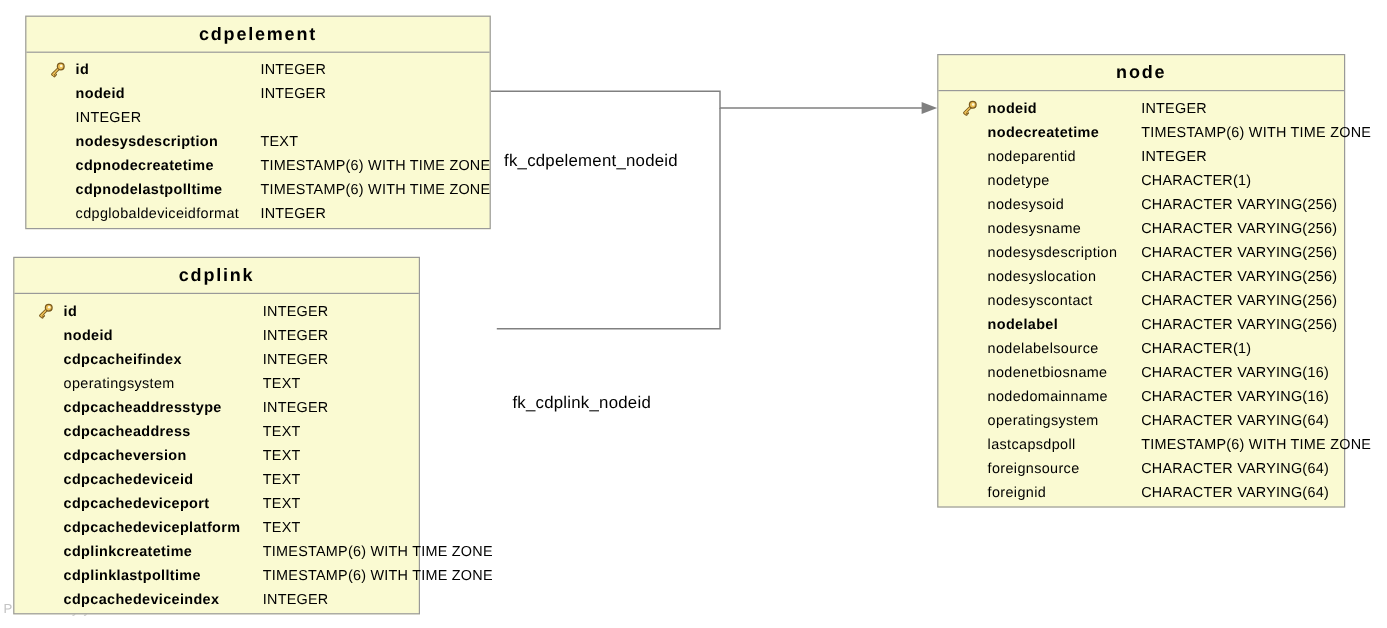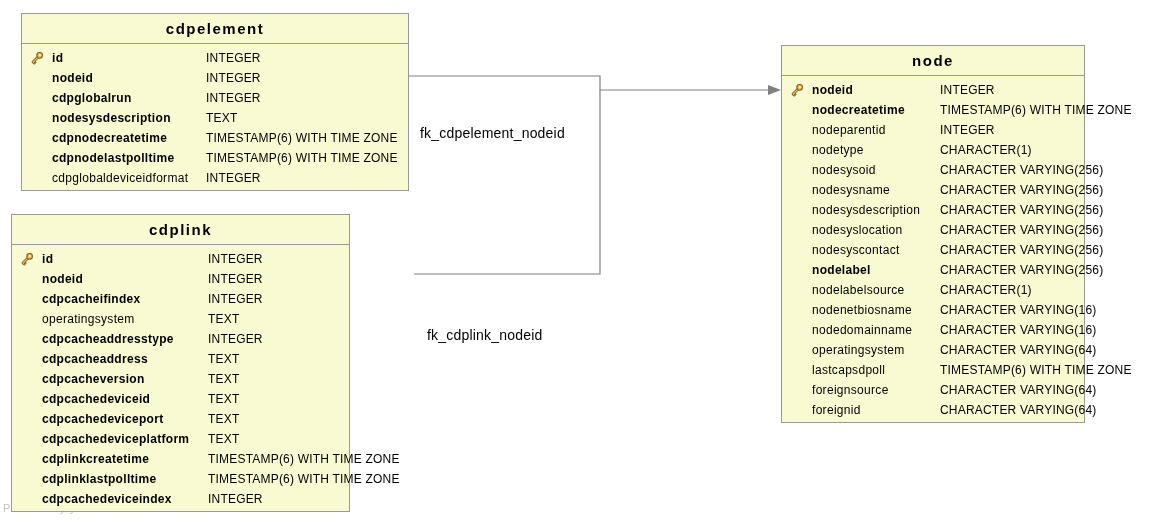--- a/index.html
+++ b/index.html
@@ -16,28 +16,28 @@
     position:absolute;z-index:3;font-size:14px;letter-spacing:0.2px;
     white-space:nowrap;color:var(--text,#000);margin-top:44px;
   }
   .table{
     position:absolute;z-index:2;box-sizing:border-box;
     background:var(--table-fill,#FAFAD2);
     border:1px solid var(--table-border,#999);
   }
   .t-cdpelement{left:21px;top:13px;width:388px;}
   .t-cdplink{left:11px;top:214px;width:339px;}
-  .t-node{left:781px;top:45px;width:304px;}
+  .t-node{left:781px;top:45px;width:340px;}
   .table-header{
     height:29px;border-bottom:1px solid var(--table-border,#999);
     display:flex;align-items:center;justify-content:center;
   }
   .table-title{font-weight:bold;font-size:15px;letter-spacing:1.5px;white-space:nowrap;}
   .table-body{padding:4px 0 2px;}
-  .row{display:flex;align-items:center;height:20px;font-size:12px;line-height:20px;}
+  .row{display:flex;align-items:center;height:20px;font-size:12px;line-height:20px;padding-left:11px;}
   .col-icon{width:30px;flex:none;display:flex;align-items:center;justify-content:center;}
   .col-name{flex:none;white-space:nowrap;letter-spacing:0.3px;}
   .t-cdpelement .col-name{width:154px;}
   .t-cdplink .col-name{width:166px;}
   .t-node .col-name{width:128px;}
   .col-type{white-space:nowrap;letter-spacing:0.2px;}
   .b{font-weight:bold;}
   .watermark{
     position:absolute;left:3px;top:502px;z-index:0;
     font-size:11px;letter-spacing:0.5px;color:var(--watermark,#c4c4c4);
@@ -83,21 +83,20 @@
           <span class="col-name b">id</span>
           <span class="col-type">INTEGER</span>
         </div>
         <div class="row">
           <span class="col-icon"></span>
           <span class="col-name b">nodeid</span>
           <span class="col-type">INTEGER</span>
         </div>
         <div class="row">
           <span class="col-icon"></span>
-          <span class="col-name b">cdpglobalrun</span>
           <span class="col-type">INTEGER</span>
         </div>
         <div class="row">
           <span class="col-icon"></span>
           <span class="col-name b">nodesysdescription</span>
           <span class="col-type">TEXT</span>
         </div>
         <div class="row">
           <span class="col-icon"></span>
           <span class="col-name b">cdpnodecreatetime</span>

